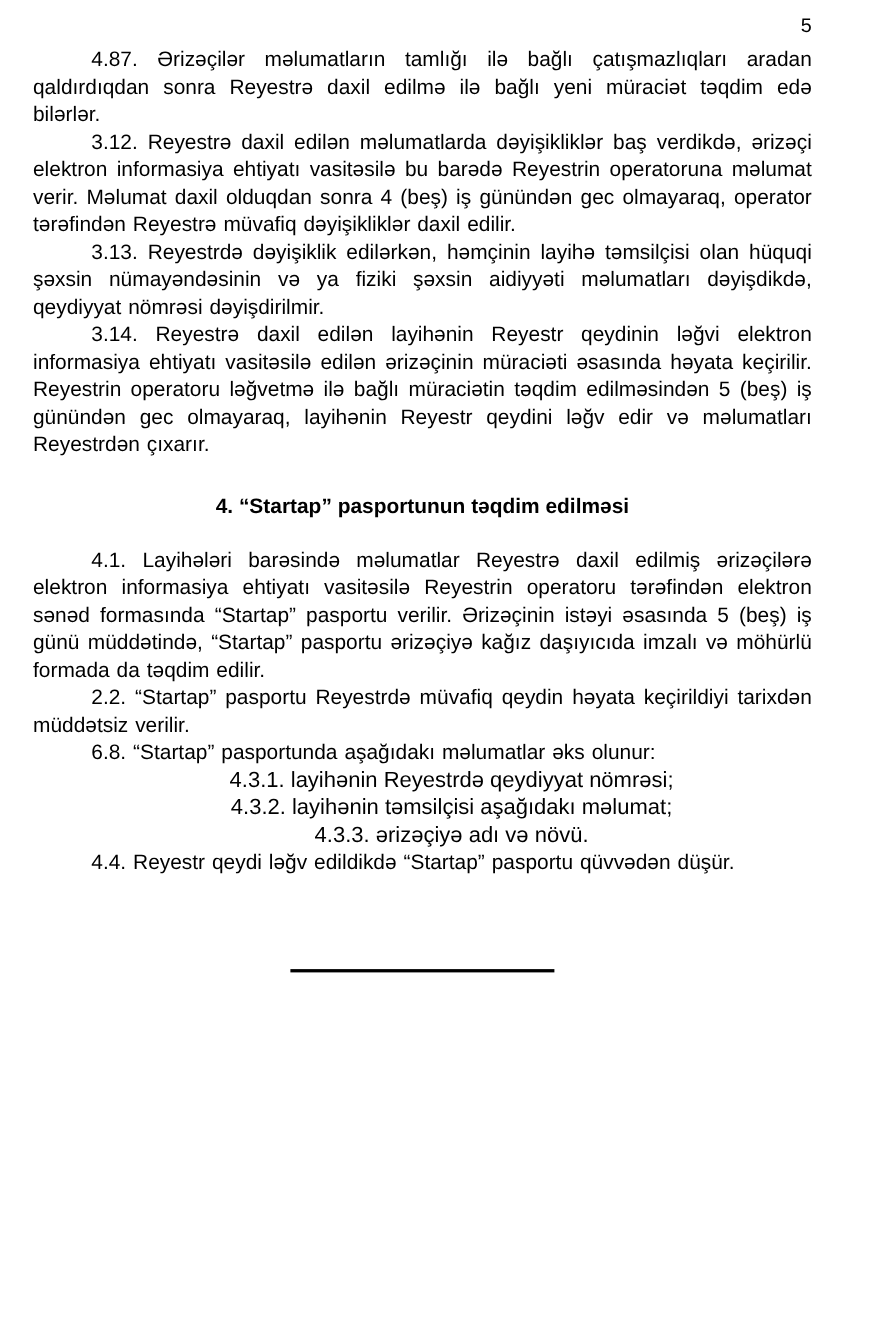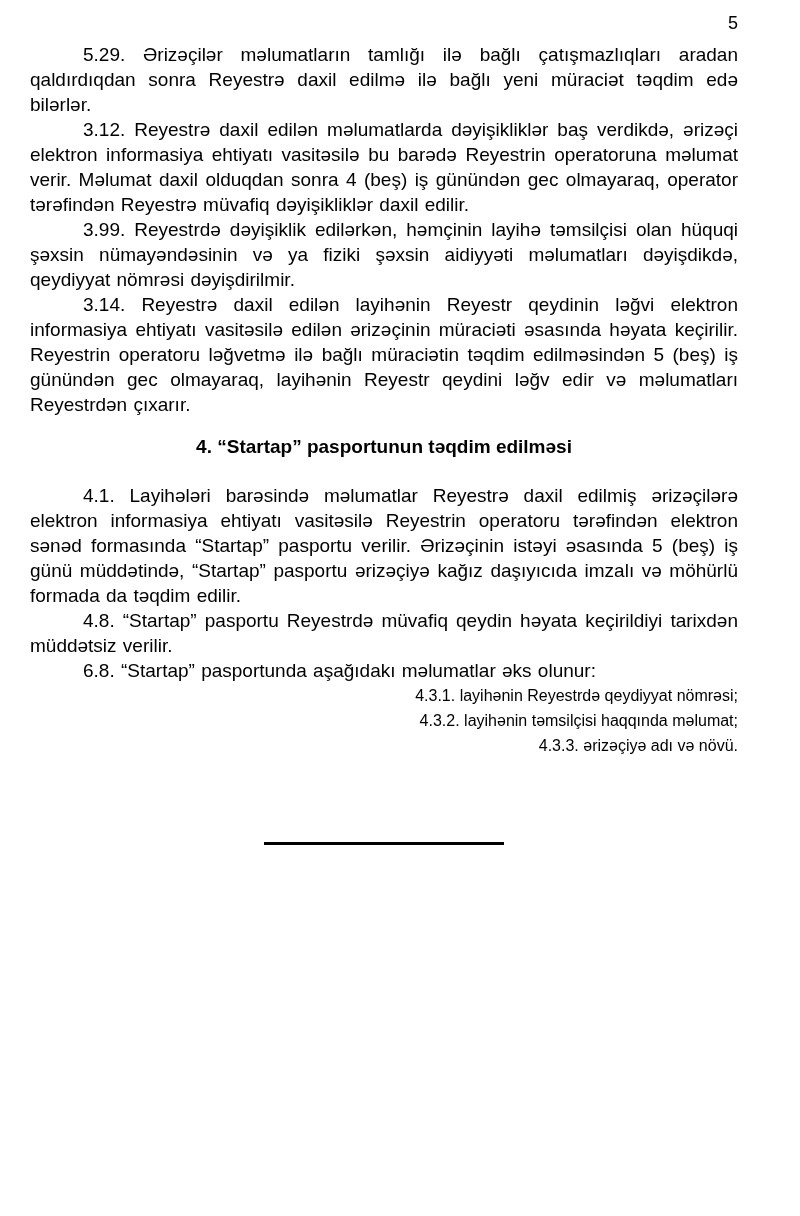--- a/index.html
+++ b/index.html
@@ -25,64 +25,65 @@
     margin-bottom: 8px;
   }
   .para {
     font-size: 19px;
     line-height: 25px;
     text-align: justify;
     text-indent: 53px;
     word-spacing: 1px;
   }
   .sub-item {
-    font-size: 16px;
+    font-size: 20px;
     line-height: 25px;
-    text-align: right;
+    text-align: center;
     text-indent: 53px;
   }
   .heading {
     font-size: 19px;
     line-height: 25px;
     font-weight: bold;
     text-align: center;
-    margin: 17px 0 24px 0;
+    margin: 31px 0 24px 0;
   }
   .footnote-rule {
     width: 240px;
     height: 3px;
     background: #000000;
     margin: 84px auto 0 auto;
   }
 </style>
 </head>
 <body>
 
 <div class="page">
 
   <div class="page-number">5</div>
 
-  <p class="para">5.29. Ərizəçilər məlumatların tamlığı ilə bağlı çatışmazlıqları aradan qaldırdıqdan sonra Reyestrə daxil edilmə ilə bağlı yeni müraciət təqdim edə bilərlər.</p>
+  <p class="para">4.87. Ərizəçilər məlumatların tamlığı ilə bağlı çatışmazlıqları aradan qaldırdıqdan sonra Reyestrə daxil edilmə ilə bağlı yeni müraciət təqdim edə bilərlər.</p>
 
   <p class="para">3.12. Reyestrə daxil edilən məlumatlarda dəyişikliklər baş verdikdə, ərizəçi elektron informasiya ehtiyatı vasitəsilə bu barədə Reyestrin operatoruna məlumat verir. Məlumat daxil olduqdan sonra 4 (beş) iş günündən gec olmayaraq, operator tərəfindən Reyestrə müvafiq dəyişikliklər daxil edilir.</p>
 
-  <p class="para">3.99. Reyestrdə dəyişiklik edilərkən, həmçinin layihə təmsilçisi olan hüquqi şəxsin nümayəndəsinin və ya fiziki şəxsin aidiyyəti məlumatları dəyişdikdə, qeydiyyat nömrəsi dəyişdirilmir.</p>
+  <p class="para">3.13. Reyestrdə dəyişiklik edilərkən, həmçinin layihə təmsilçisi olan hüquqi şəxsin nümayəndəsinin və ya fiziki şəxsin aidiyyəti məlumatları dəyişdikdə, qeydiyyat nömrəsi dəyişdirilmir.</p>
 
   <p class="para">3.14. Reyestrə daxil edilən layihənin Reyestr qeydinin ləğvi elektron informasiya ehtiyatı vasitəsilə edilən ərizəçinin müraciəti əsasında həyata keçirilir. Reyestrin operatoru ləğvetmə ilə bağlı müraciətin təqdim edilməsindən 5 (beş) iş günündən gec olmayaraq, layihənin Reyestr qeydini ləğv edir və məlumatları Reyestrdən çıxarır.</p>
 
   <h2 class="heading">4. “Startap” pasportunun təqdim edilməsi</h2>
 
   <p class="para">4.1. Layihələri barəsində məlumatlar Reyestrə daxil edilmiş ərizəçilərə elektron informasiya ehtiyatı vasitəsilə Reyestrin operatoru tərəfindən elektron sənəd formasında “Startap” pasportu verilir. Ərizəçinin istəyi əsasında 5 (beş) iş günü müddətində, “Startap” pasportu ərizəçiyə kağız daşıyıcıda imzalı və möhürlü formada da təqdim edilir.</p>
 
-  <p class="para">4.8. “Startap” pasportu Reyestrdə müvafiq qeydin həyata keçirildiyi tarixdən müddətsiz verilir.</p>
+  <p class="para">2.2. “Startap” pasportu Reyestrdə müvafiq qeydin həyata keçirildiyi tarixdən müddətsiz verilir.</p>
 
   <p class="para">6.8. “Startap” pasportunda aşağıdakı məlumatlar əks olunur:</p>
 
   <p class="sub-item">4.3.1. layihənin Reyestrdə qeydiyyat nömrəsi;</p>
 
-  <p class="sub-item">4.3.2. layihənin təmsilçisi haqqında məlumat;</p>
+  <p class="sub-item">4.3.2. layihənin təmsilçisi aşağıdakı məlumat;</p>
 
   <p class="sub-item">4.3.3. ərizəçiyə adı və növü.</p>
 
+  <p class="para">4.4. Reyestr qeydi ləğv edildikdə “Startap” pasportu qüvvədən düşür.</p>
 
   <div class="footnote-rule"></div>
 
 </div>
 
 </body></html>

